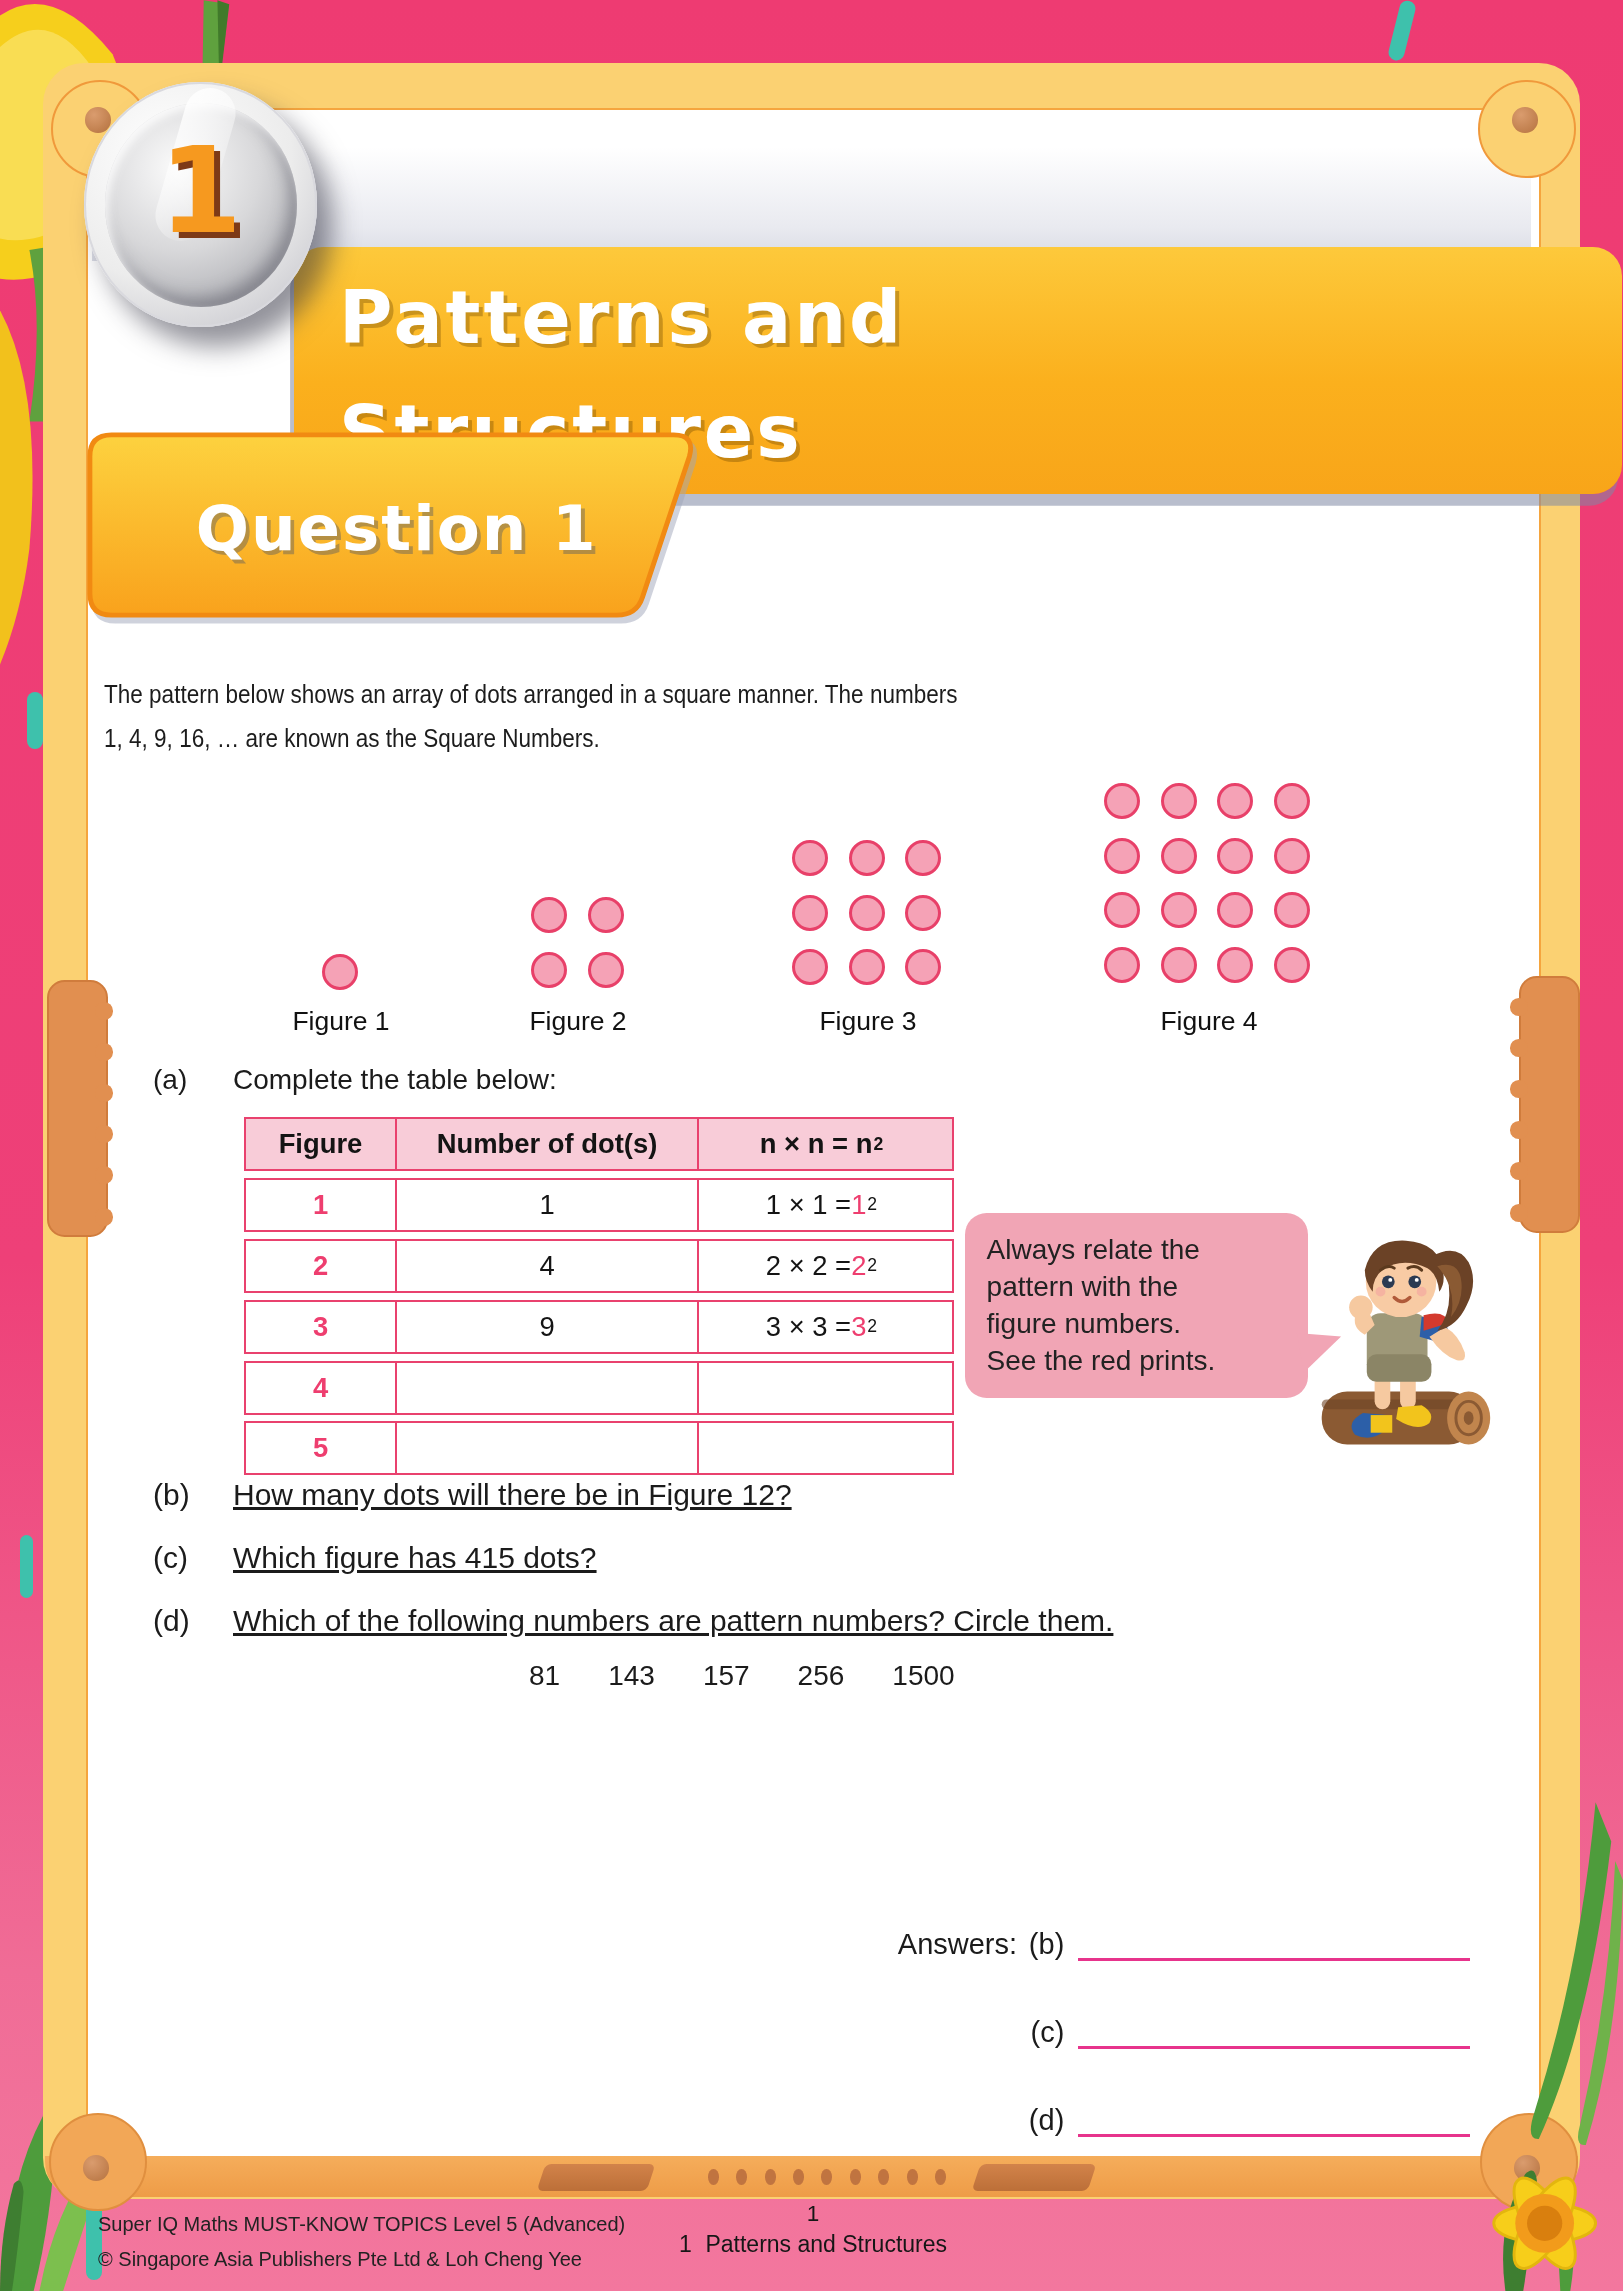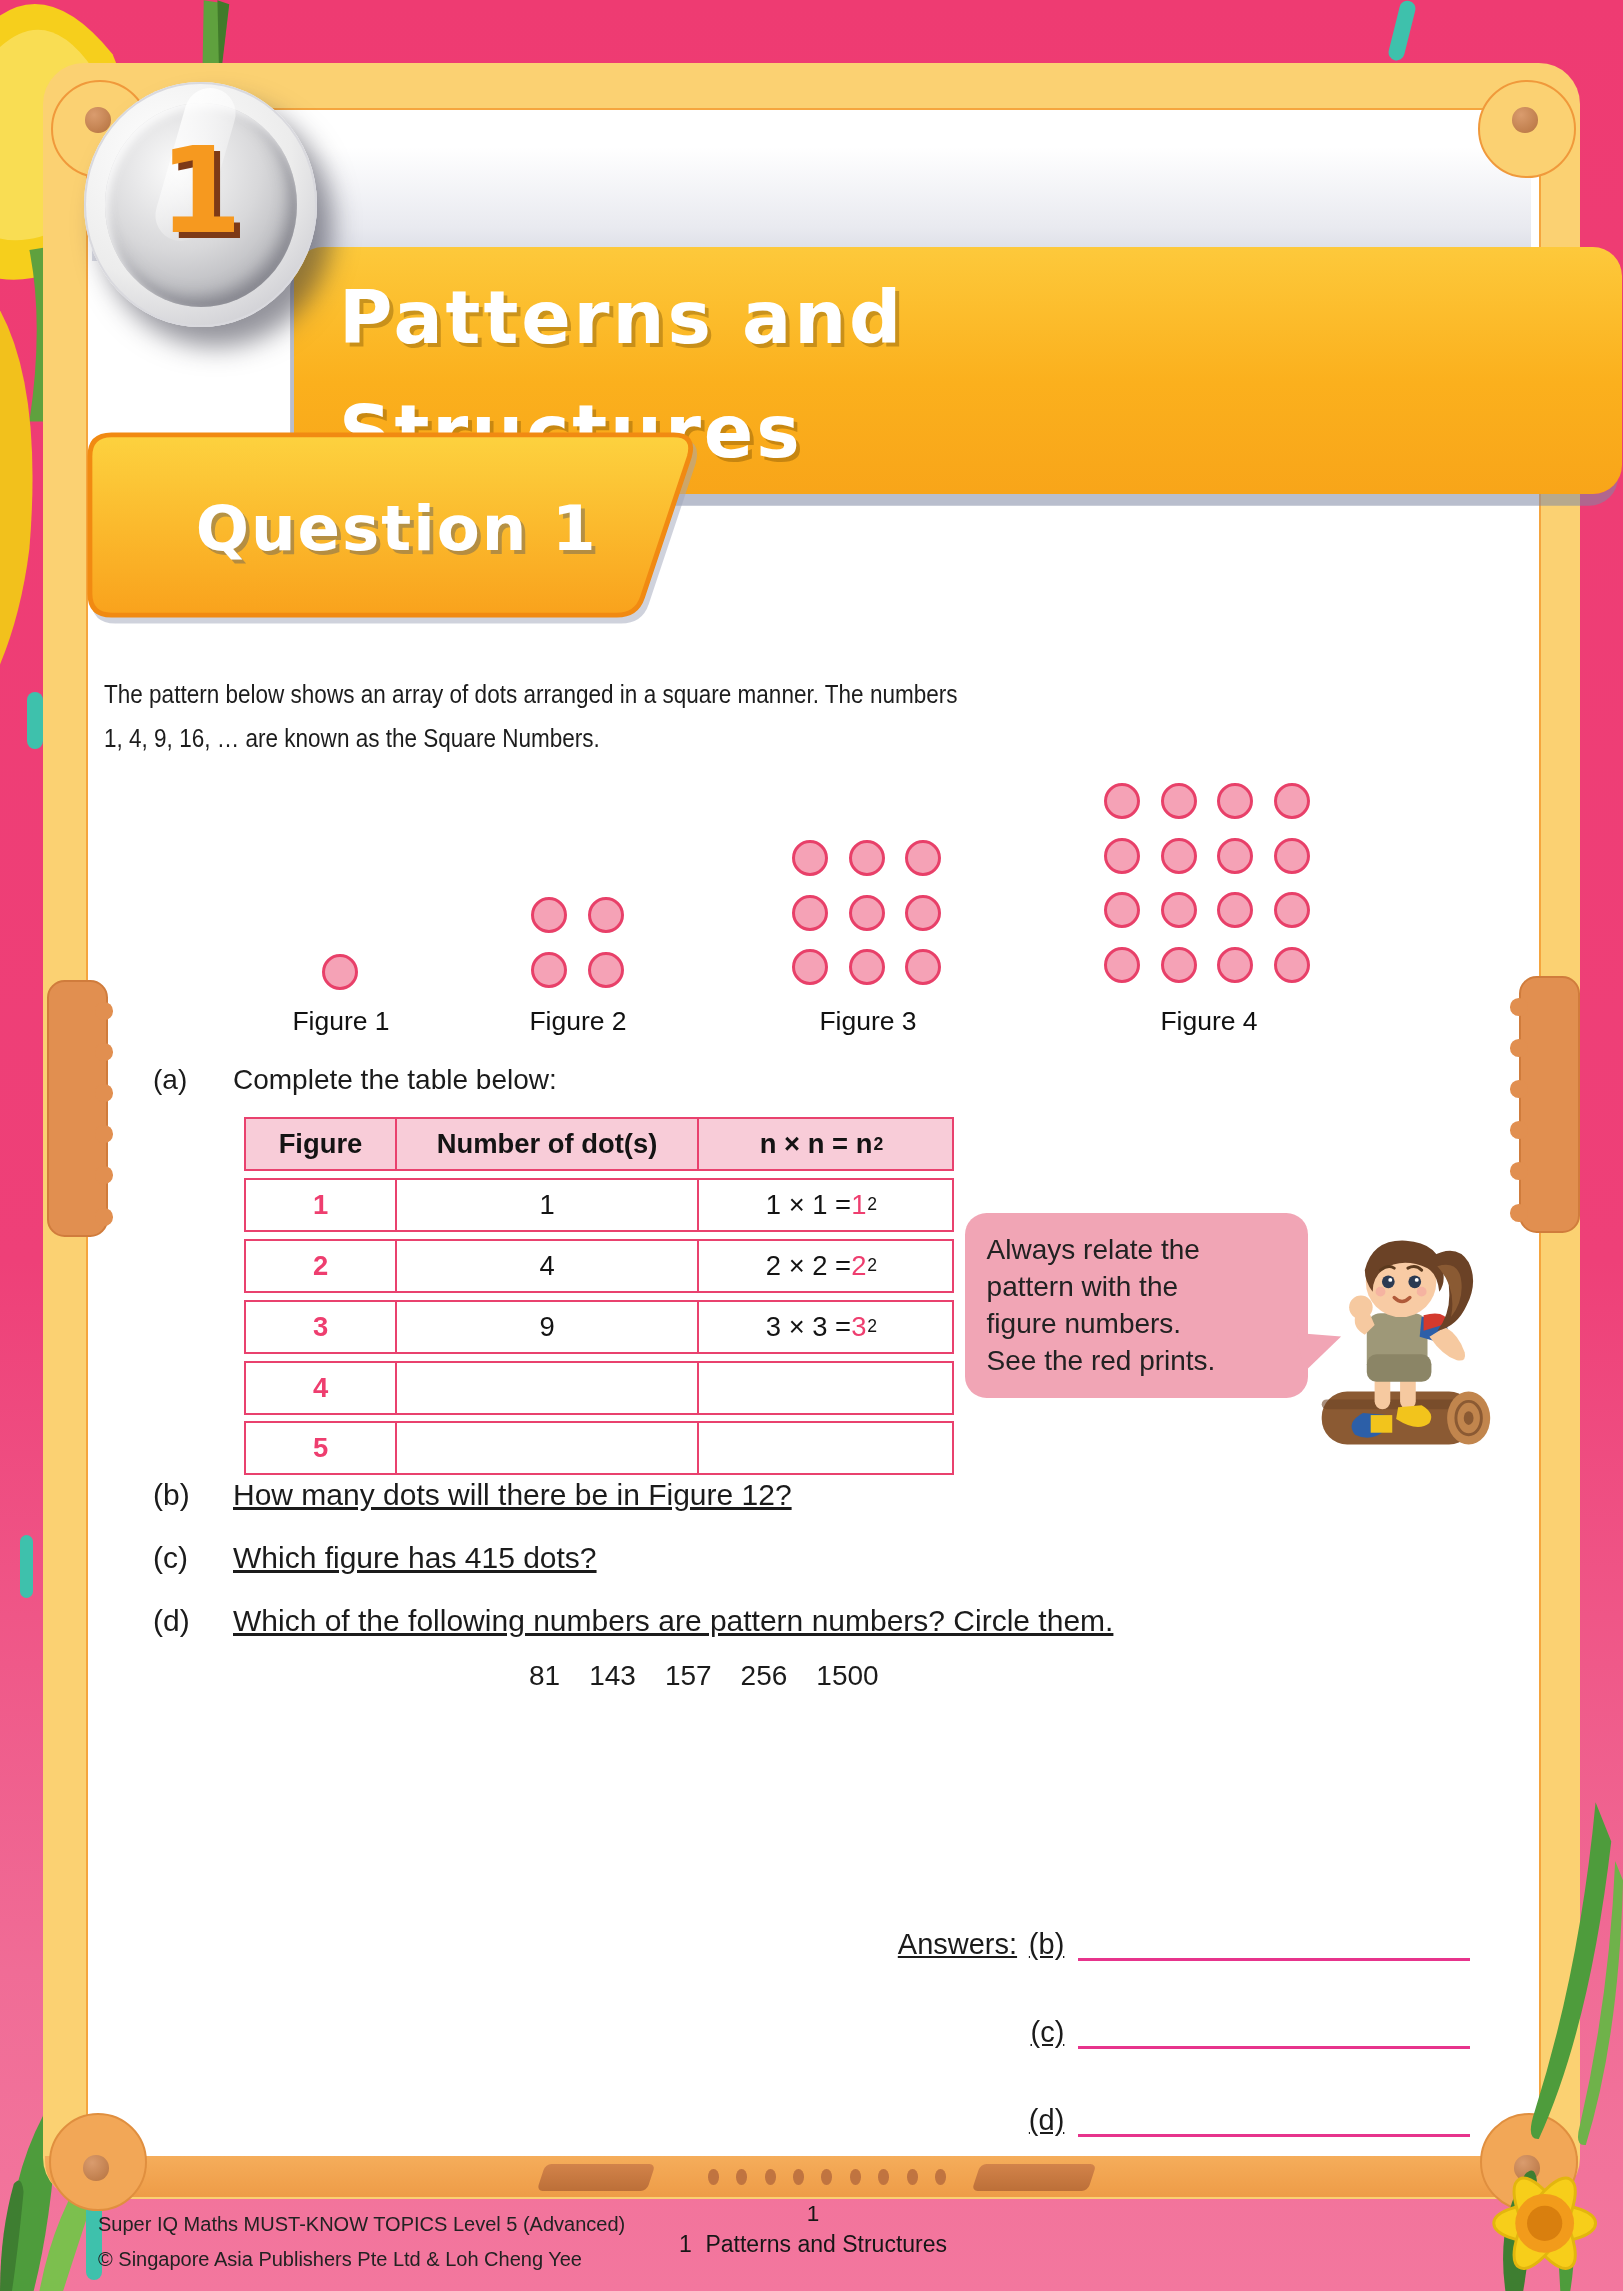--- a/index.html
+++ b/index.html
@@ -60,23 +60,23 @@
   
   .tip{position:absolute;left:965px;top:1213px;width:300px;background:#F1A5B5;border-radius:21.6px;
     padding:17.6px 21.6px 19.6px 21.6px;font-size:28px;line-height:37px;color:#222;z-index:6;}
   .tip:after{content:"";position:absolute;right:-35px;top:116px;width:0;height:0;
     border-top:11.8px solid transparent;border-bottom:29px solid transparent;border-left:43px solid #F1A5B5;
     transform:rotate(-10deg);}
   .girl{position:absolute;left:1306px;top:1227px;z-index:6;}
 
   .q-row{position:absolute;left:153px;font-size:30px;color:#1b1b1b;z-index:6;white-space:nowrap;text-decoration:underline;}
   .q-row .q-letter{display:inline-block;width:80px;}
-  #numbers{position:absolute;left:529px;top:1660px;display:flex;gap:29px;font-size:28px;color:#1b1b1b;z-index:6;}
-
-  .ans-row{position:absolute;right:153px;display:flex;align-items:flex-end;font-size:29px;color:#1b1b1b;z-index:6;text-decoration:underline;}
+  #numbers{position:absolute;left:529px;top:1660px;display:flex;gap:48px;font-size:28px;color:#1b1b1b;z-index:6;}
+
+  .ans-row{position:absolute;right:153px;display:flex;align-items:flex-end;font-size:29px;color:#1b1b1b;z-index:6;}
   .ans-label{margin-right:11.8px;}
   .ans-line{width:392px;height:35px;border-bottom:3.9px solid #E7348C;margin-left:13.7px;}
 
   
   .bottombar{position:absolute;left:45px;top:2156px;width:1533px;height:41px;z-index:4;
     background:linear-gradient(180deg,#F5AD5B,#EE9C47);border-radius:0 0 35px 35px;}
   .bar-block{position:absolute;top:2164px;height:27.4px;background:linear-gradient(180deg,#D2834A,#BC6F38);
     border-radius:5.9px;transform:skewX(-18deg);z-index:5;}
   .bar-dot{position:absolute;top:2169px;width:10.8px;height:15.7px;border-radius:50%;background:#C07440;z-index:5;}
 

